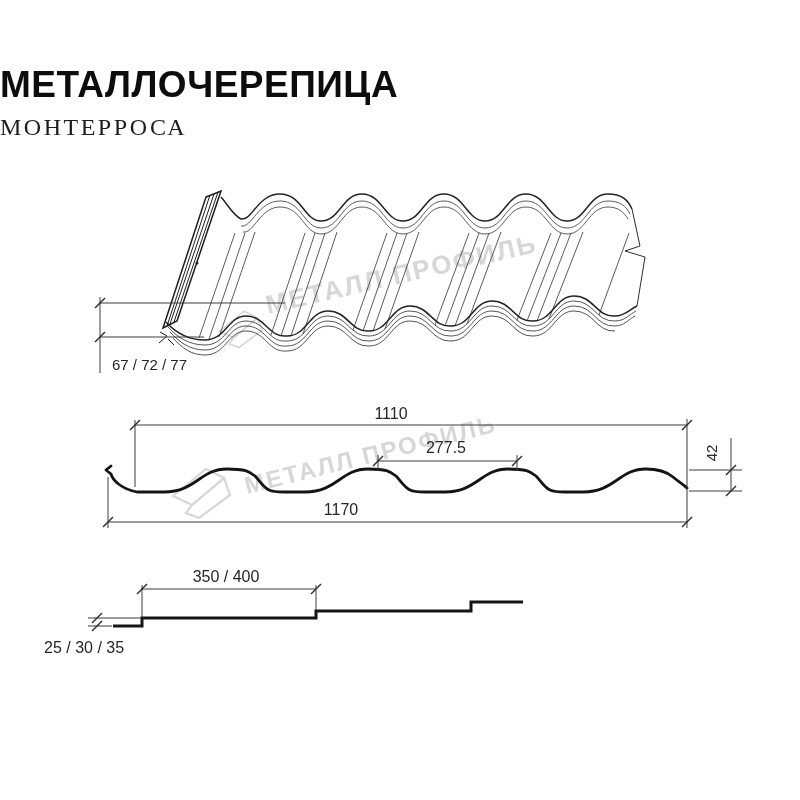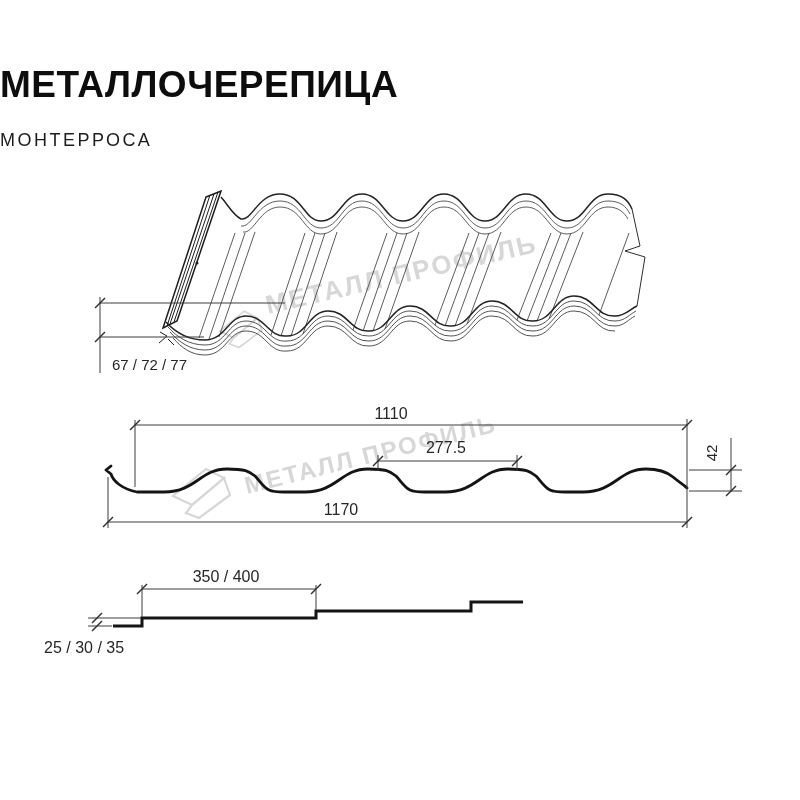--- a/index.html
+++ b/index.html
@@ -1,20 +1,20 @@
 <!DOCTYPE html>
 <html><head>
 <meta charset="utf-8">
 <style>
   html,body{margin:0;padding:0;background:#ffffff;}
   .page{position:relative;width:800px;height:800px;background:#ffffff;overflow:hidden;
         font-family:"Liberation Sans","DejaVu Sans",sans-serif;}
   .title-block{position:absolute;top:66px;left:0;width:800px;text-align:left;}
   .main-title{font-size:37px;font-weight:800;letter-spacing:.5px;color:#0d0d0d;line-height:1.05;}
-  .sub-title{margin-top:25px;font-size:18px;font-weight:500;letter-spacing:2.5px;color:#1c1c1c;}
+  .sub-title{margin-top:9px;font-size:24px;font-weight:500;letter-spacing:2.5px;color:#1c1c1c;font-family:Liberation Serif, serif;}
   svg text{font-family:"Liberation Sans","DejaVu Sans",sans-serif;}
   .dim-label{font-size:16px;fill:#262626;}
   .dim-label-sm{font-size:15px;fill:#262626;}
   .wm-text{font-size:26px;font-weight:700;letter-spacing:2px;}
 </style>
 </head>
 <body>
 
 <div class="page">
 

